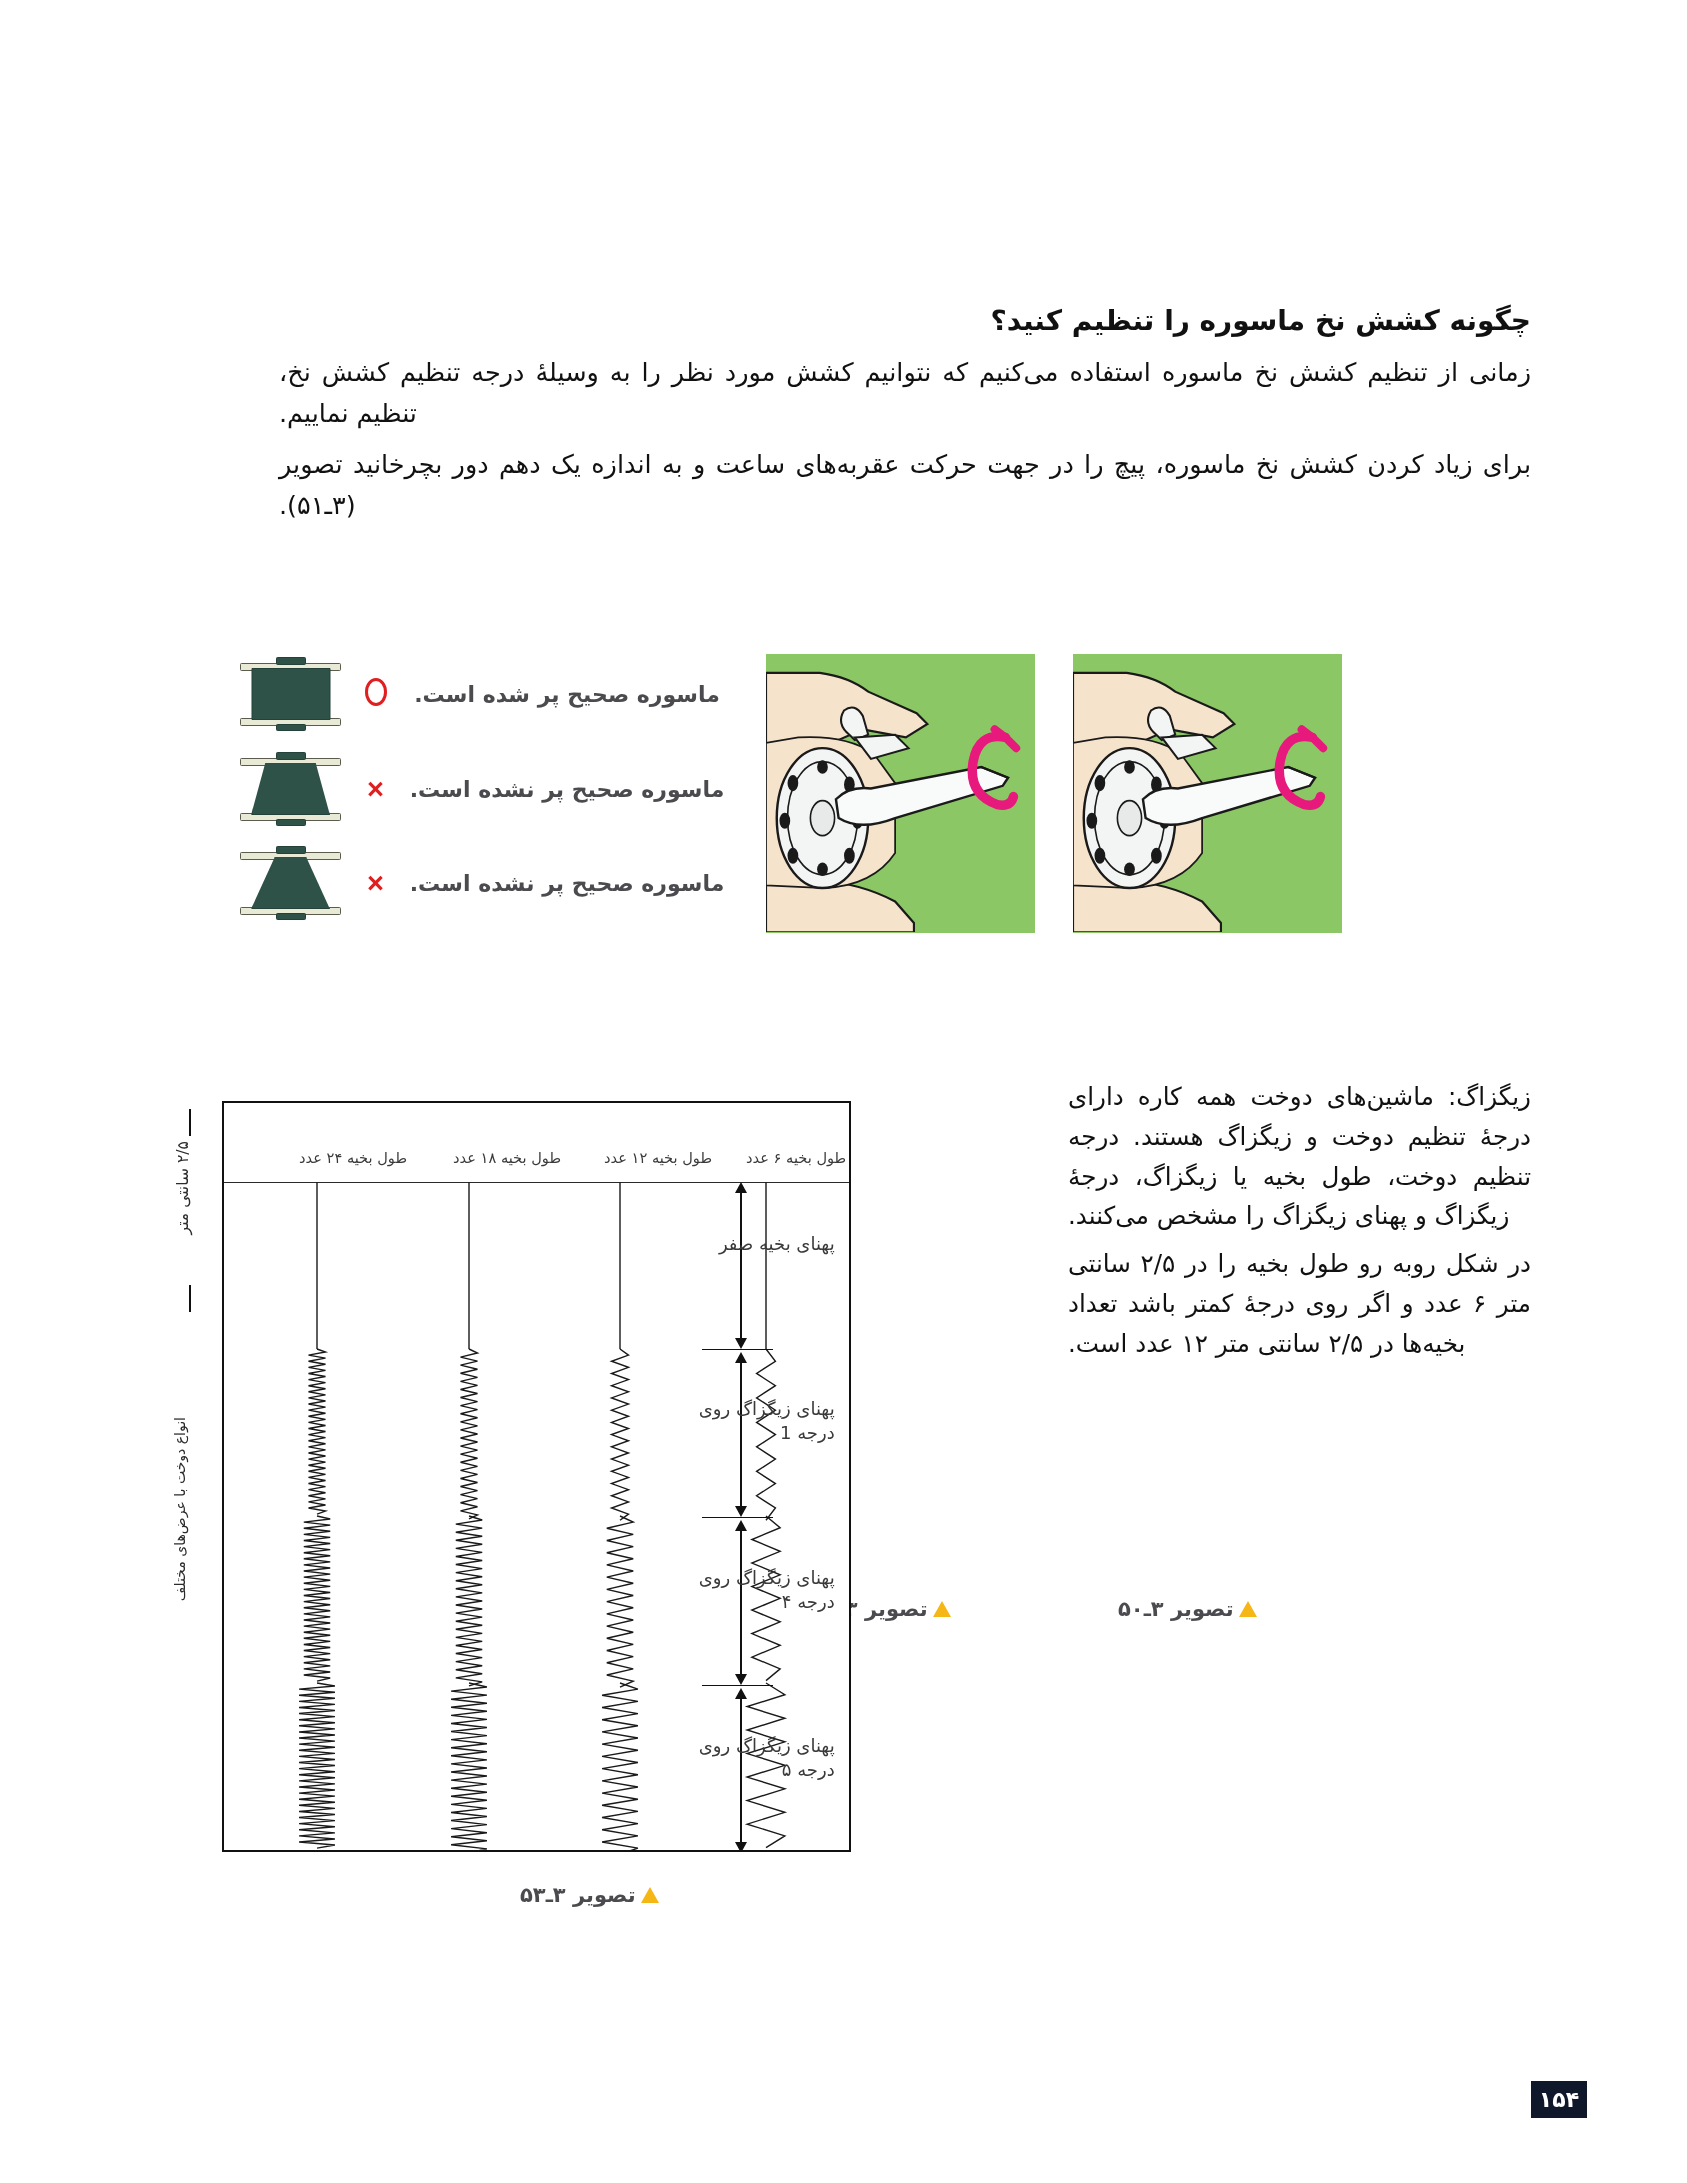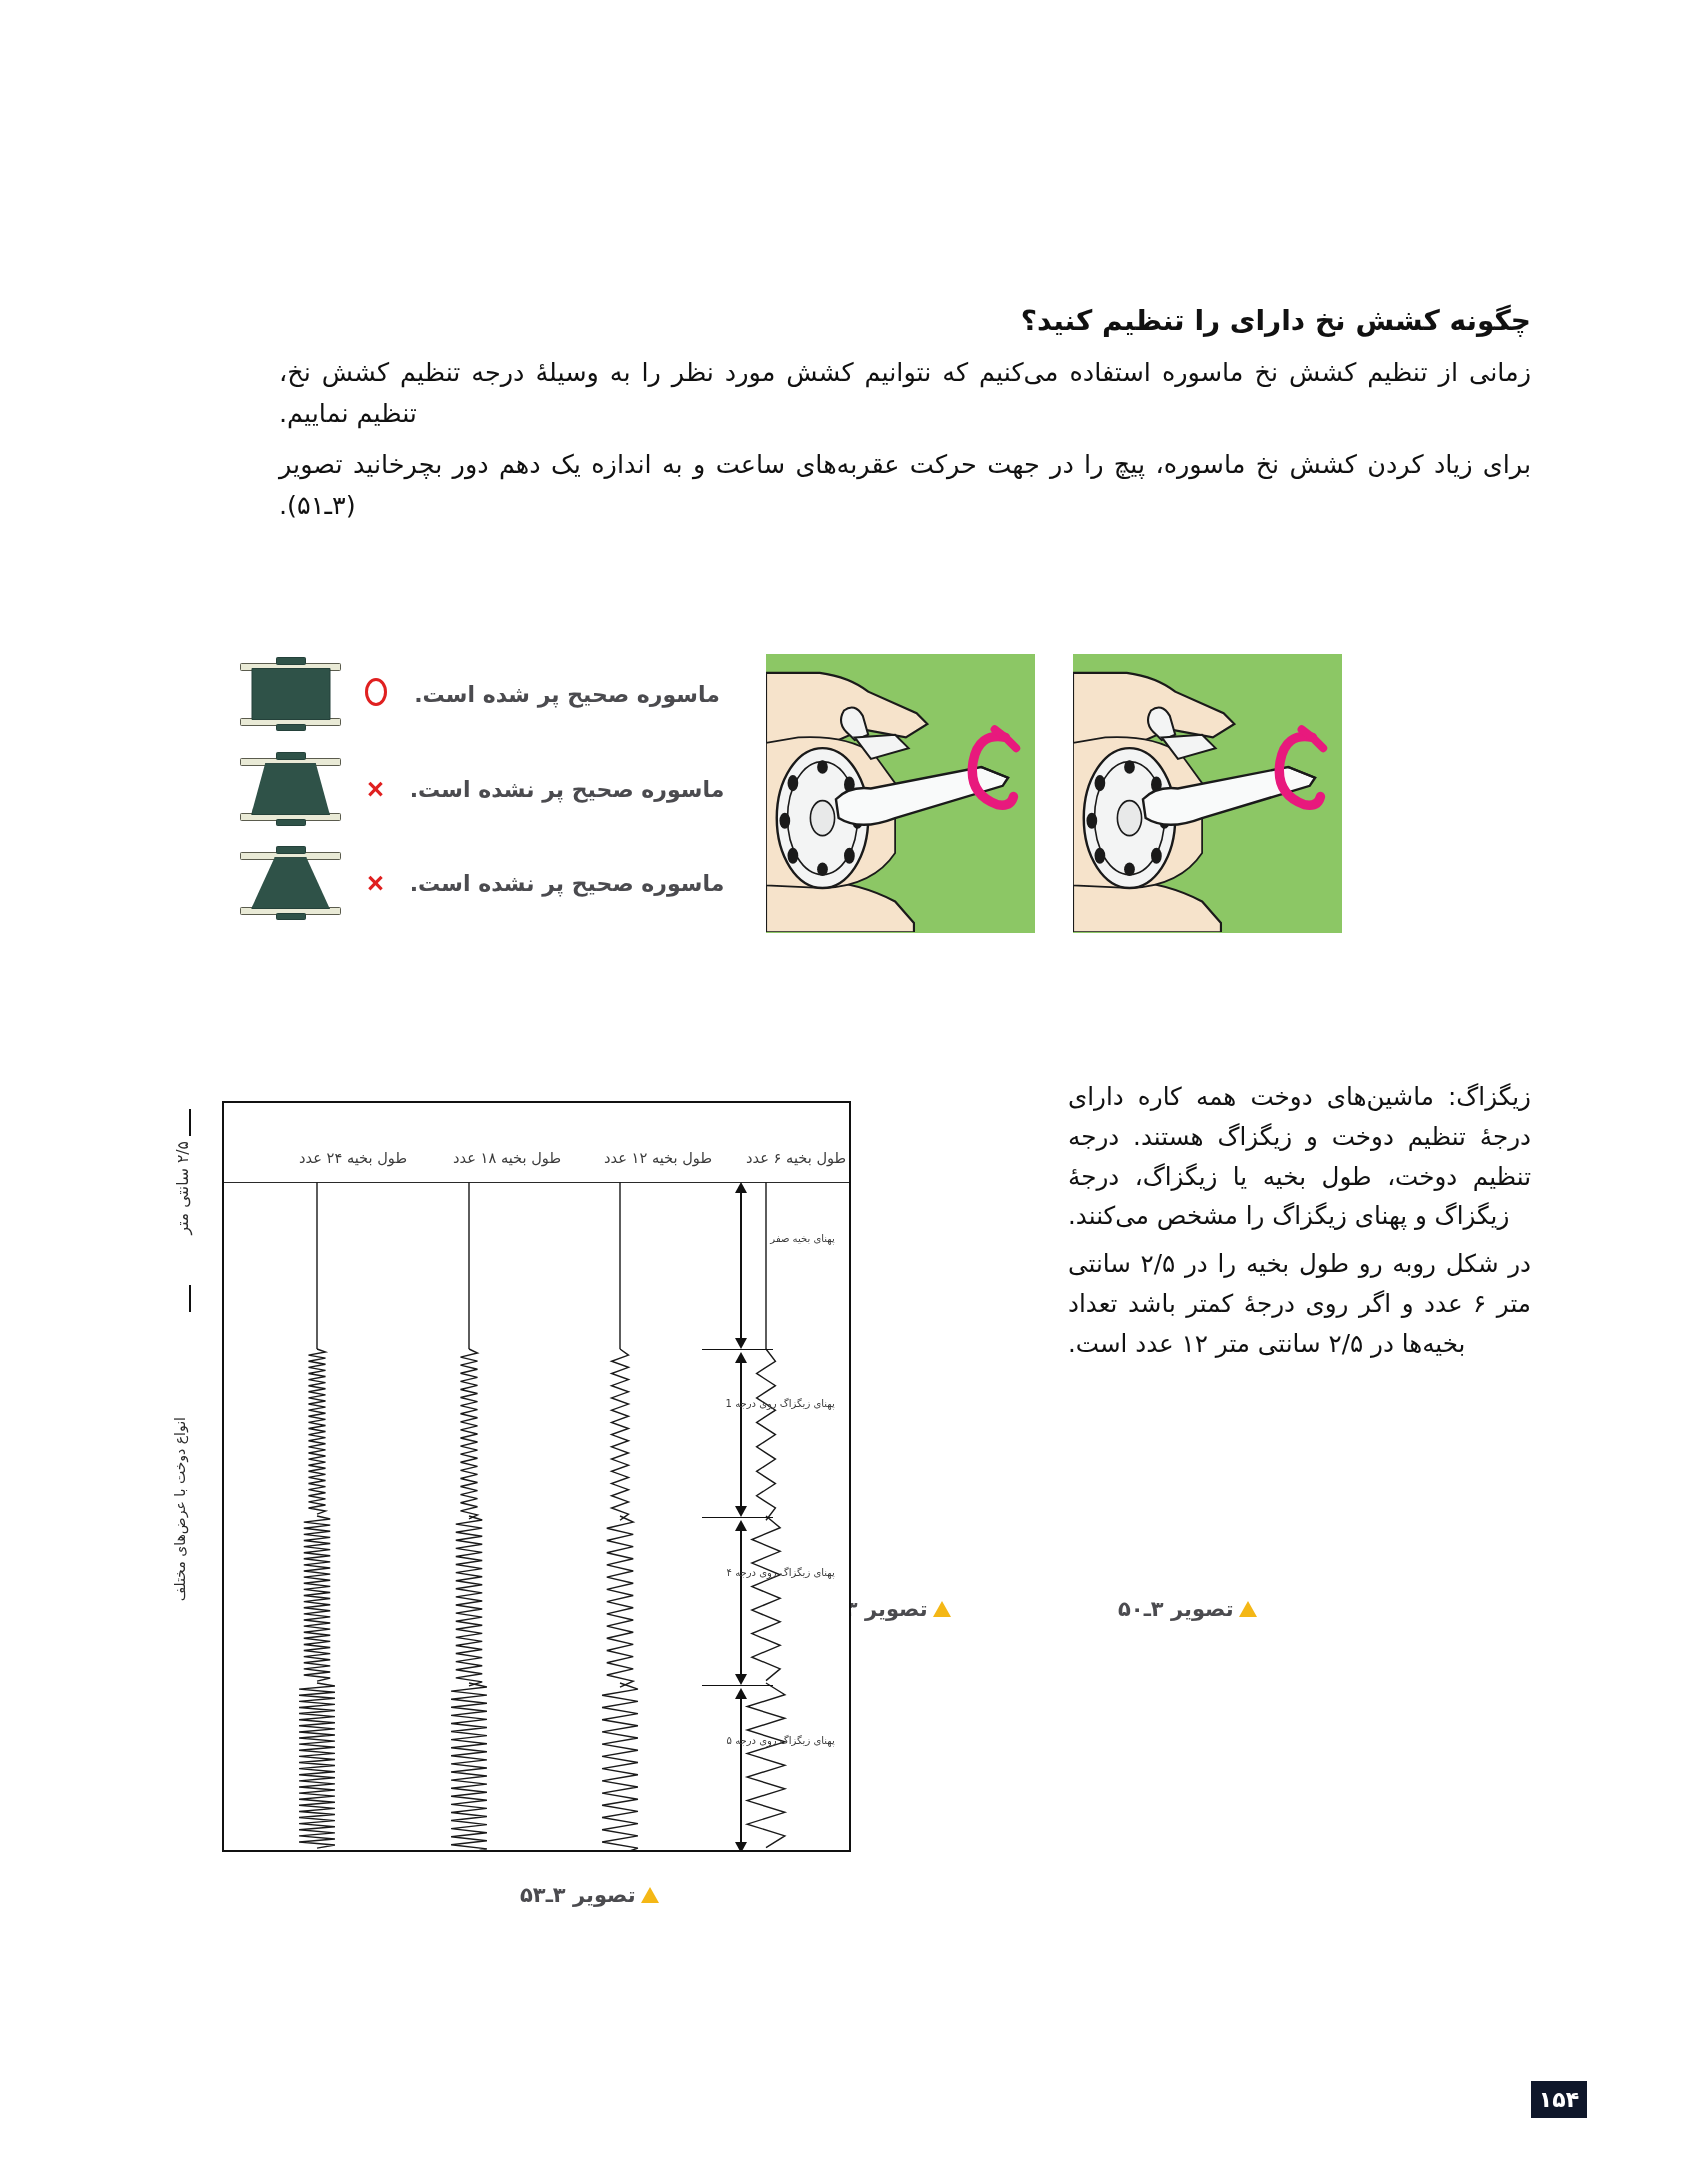--- a/index.html
+++ b/index.html
@@ -281,21 +281,21 @@
   .arrow-head.down{ border-top:11.3px solid #111; }
   .tick{
     position:absolute;
     left:-10.4px;
     width:71px;height:1.4px;background:#111;
   }
   .inner-label{
     position:absolute;
     right:-4.7px;
     width:156px;
-    font-size:10px;
+    font-size:18px;
     color:#3a3a3a;
     line-height:1.35;
     direction:rtl;
     text-align:right;
     background:transparent;
   }
 
   
   .vert-label{
     position:absolute;
@@ -331,21 +331,21 @@
     display:flex;align-items:center;justify-content:center;
     letter-spacing:0.5px;
   }
 </style>
 </head>
 <body>
 
 <div id="page">
 
   <div class="prose-block">
-    <h2 class="heading-q">چگونه کشش نخ دارای را تنظیم کنید؟</h2>
+    <h2 class="heading-q">چگونه کشش نخ ماسوره را تنظیم کنید؟</h2>
     <p class="para">زمانی از تنظیم کشش نخ ماسوره استفاده می‌کنیم که نتوانیم کشش مورد نظر را به وسیلۀ درجه تنظیم کشش نخ، تنظیم نماییم.</p>
     <p class="para">برای زیاد کردن کشش نخ ماسوره، پیچ را در جهت حرکت عقربه‌های ساعت و به اندازه یک دهم دور بچرخانید تصویر (۳ـ۵۱).</p>
   </div>
 
   <div class="figure-row">
 
     <div class="photo p50">
       <svg class="photo-inner" viewBox="0 0 200 207" preserveAspectRatio="none">
         <rect x="0" y="0" width="200" height="207" fill="#8cc765"></rect>
         <path d="M0 14 L40 14 Q62 17 76 28 L112 44 L120 52 L104 62 L72 56 L40 70 L0 70 Z" fill="#f6e3cb" stroke="#1a1a1a" stroke-width="1.6"></path>

